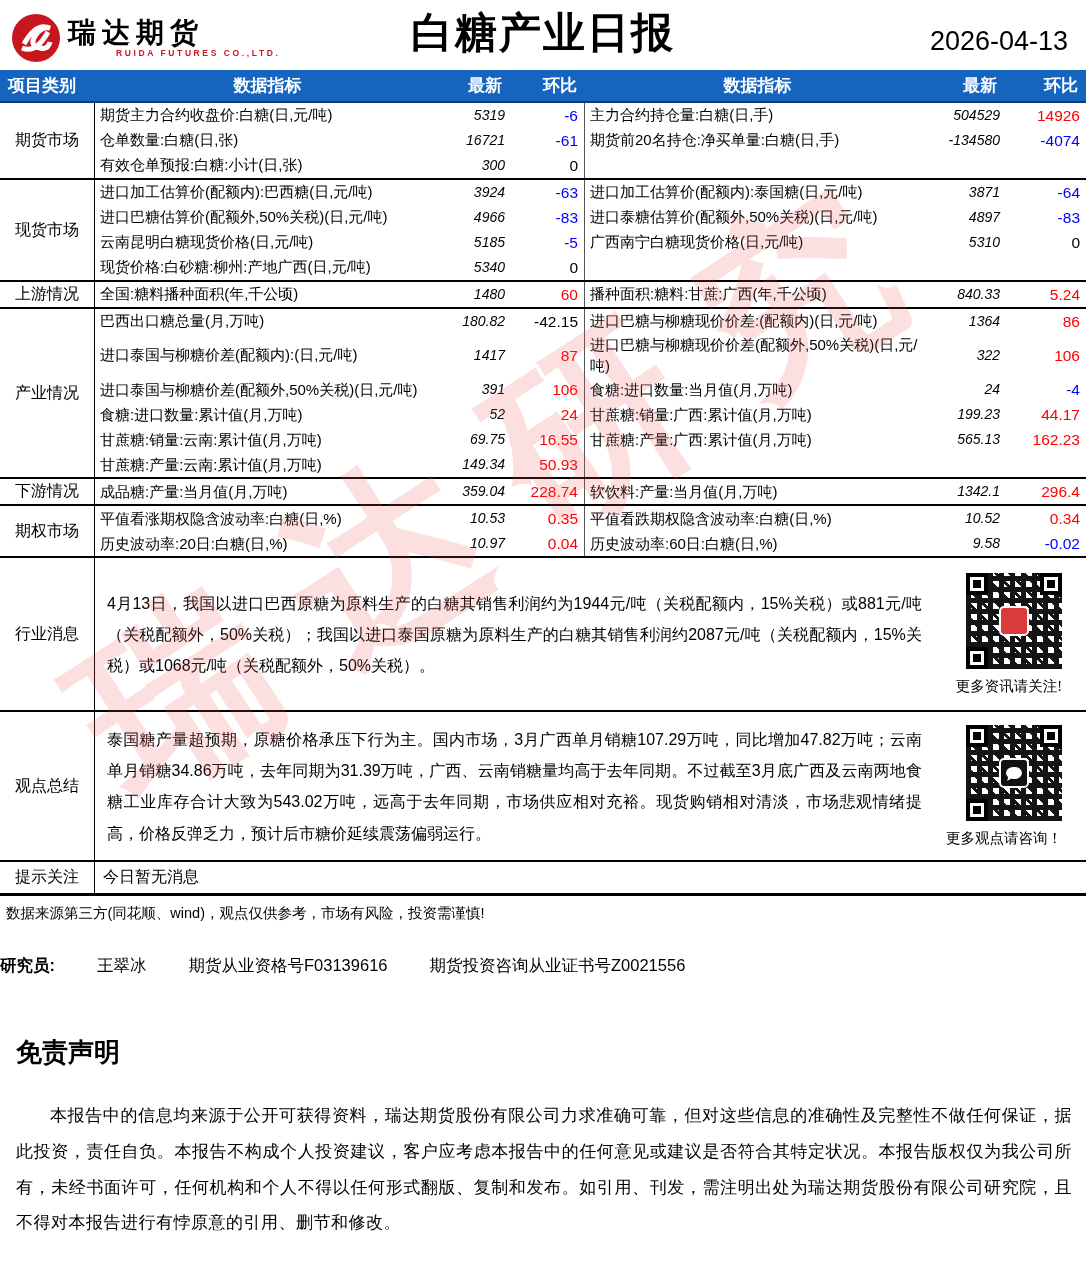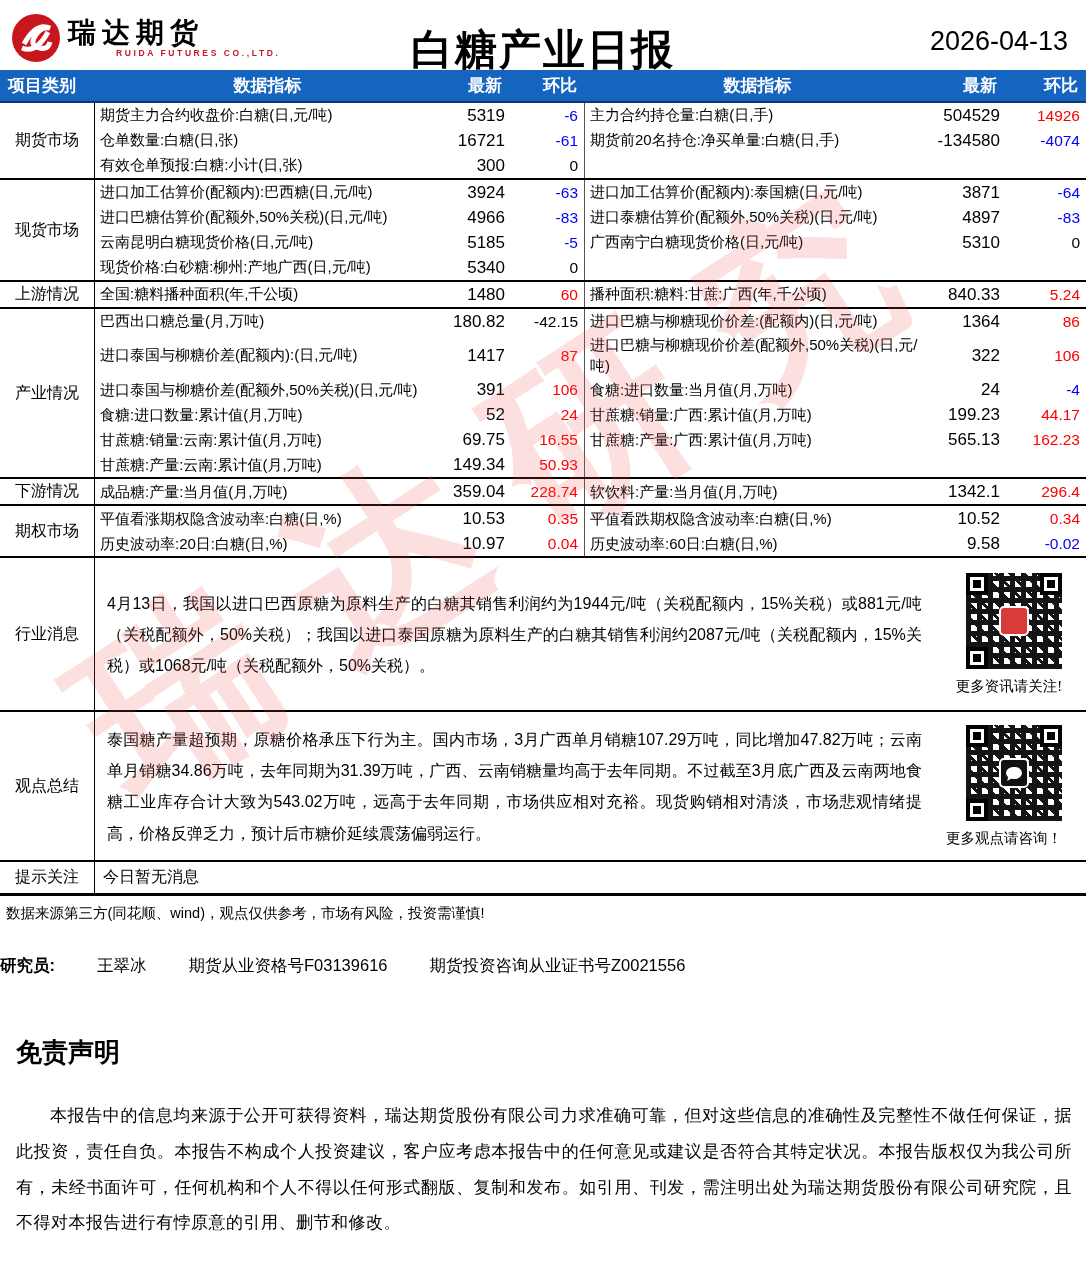--- a/index.html
+++ b/index.html
@@ -10,21 +10,21 @@
     font-family: "Liberation Sans", "DejaVu Sans", sans-serif;
     color: #000;
   }
   
   .page-header { position: relative; height: 70px; }
   .logo-wrap { position: absolute; left: 10px; top: 12px; display: flex; align-items: center; }
   .logo-mark { width: 52px; height: 52px; }
   .logo-text { margin-left: 6px; }
   .logo-cn { font-size: 28px; font-weight: bold; letter-spacing: 6px; line-height: 1.05; }
   .logo-en { font-size: 8.5px; color: #c8161e; letter-spacing: 2.6px; font-weight: bold; margin-left: 48px; }
-  .report-title { position: absolute; left: 0; right: 0; top: 22px; text-align: center; font-size: 42px; font-weight: bold; letter-spacing: 2px; }
+  .report-title { position: absolute; left: 0; right: 0; top: 5px; text-align: center; font-size: 42px; font-weight: bold; letter-spacing: 2px; }
   .report-date { position: absolute; right: 18px; top: 26px; font-size: 27px; }
   
   .watermark {
     position: absolute; left: 30px; top: 640px; z-index: 2;
     font-size: 190px; font-weight: bold; letter-spacing: 55px;
     color: rgba(240, 85, 85, 0.18);
     transform: rotate(-33deg); transform-origin: left top;
     white-space: nowrap; pointer-events: none;
   }
   
@@ -40,21 +40,21 @@
   .section { display: flex; border-top: 2.5px solid #000; }
   .section:first-of-type { border-top: 2px solid #0d3a70; }
   .cat-cell {
     width: 95px; flex: 0 0 95px; display: flex; align-items: center; justify-content: center;
     font-size: 16px; border-right: 1.5px solid #000; padding: 2px;
   }
   .rows { flex: 1; display: flex; flex-direction: column; justify-content: flex-end; }
   .t-row { display: grid; grid-template-columns: 345px 70px 75px 345px 75px 81px; min-height: 25px; align-items: center; }
   .cell { font-size: 15px; line-height: 1.38; }
   .cell.ind { padding: 1px 2px 1px 5px; }
-  .cell.num { text-align: right; padding-right: 5px; font-size: 17px; }
+  .cell.num { text-align: right; padding-right: 5px; font-size: 14px; font-style: italic; }
   .cell.chg { text-align: right; padding-right: 6px; font-size: 15.5px; }
   .cell.mid { border-right: 1.2px solid #555; align-self: stretch; display: flex; align-items: center; justify-content: flex-end; }
   
   .block-body { flex: 1; display: flex; align-items: center; }
   .block-text { flex: 1; font-size: 16px; line-height: 1.95; padding: 10px 14px 10px 12px; text-align: justify; }
   .qr-zone { width: 150px; flex: 0 0 150px; display: flex; flex-direction: column; align-items: flex-end; justify-content: center; padding-right: 24px; }
   .qr {
     width: 96px; height: 96px; position: relative; background:
       repeating-linear-gradient(45deg, transparent 0 7px, #141414 7px 10px),
       repeating-linear-gradient(90deg, #141414 0 5px, transparent 5px 11px),

